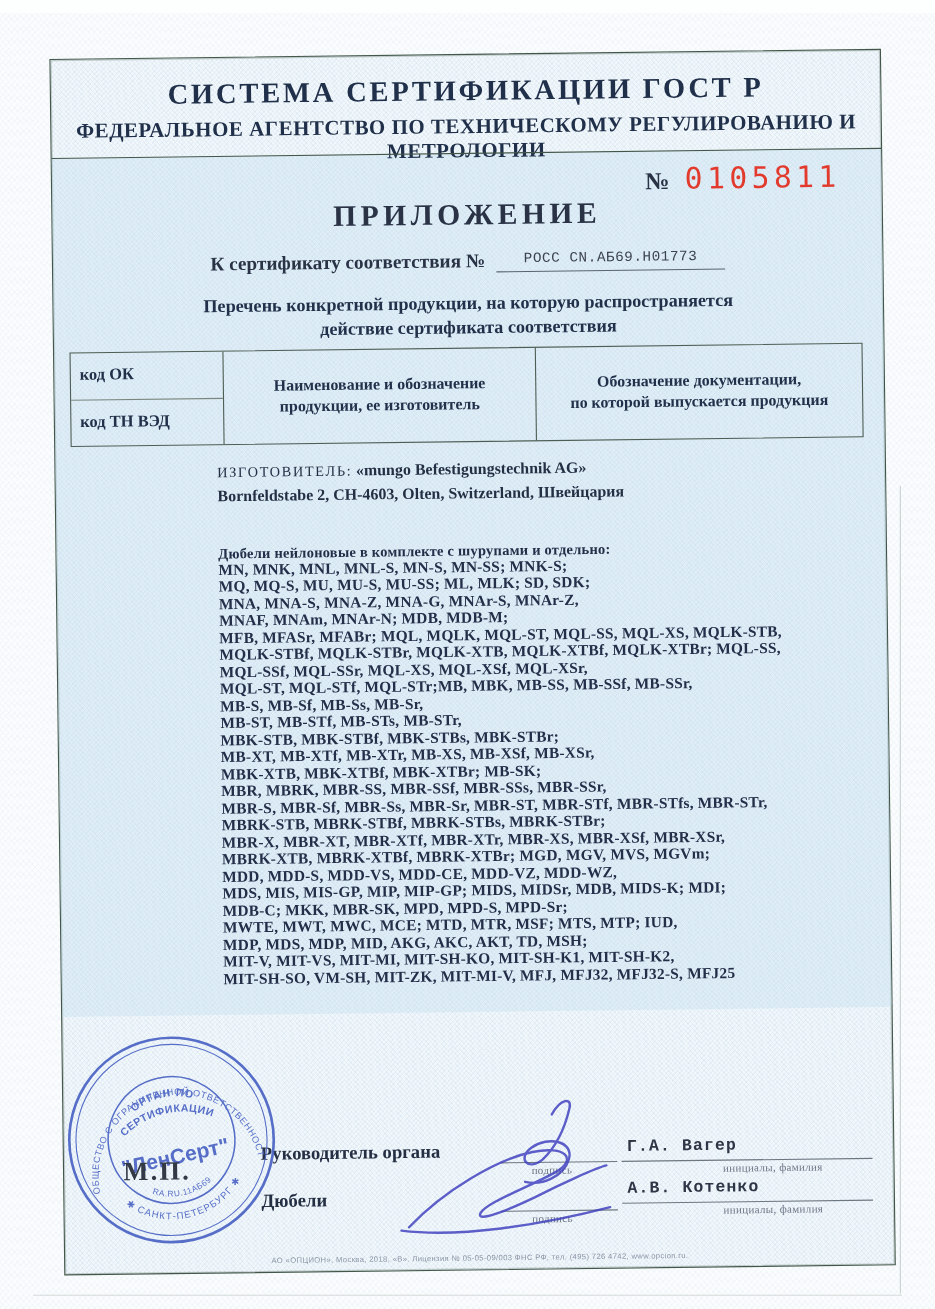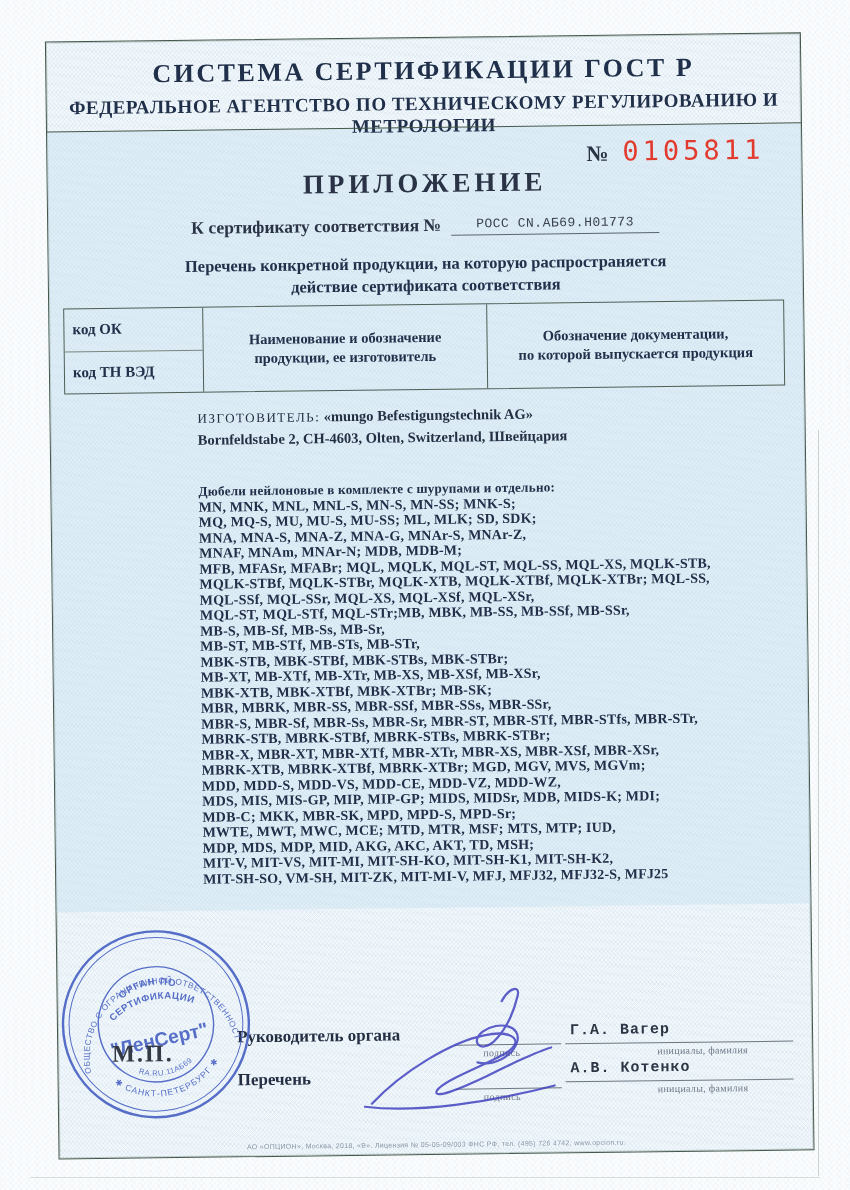--- a/index.html
+++ b/index.html
@@ -7,20 +7,21 @@
     width:850px;height:1190px;position:relative;overflow:hidden;
     background:#fdfefe;
     font-family:"Liberation Serif", serif;
   }
   .page{
     position:absolute;inset:0;
     background:
       repeating-linear-gradient(48deg, rgba(150,180,205,.06) 0 1px, transparent 1px 4px),
       repeating-linear-gradient(-48deg, rgba(150,180,205,.06) 0 1px, transparent 1px 4px),
       #fafcfd;
+    margin-top: 12px;
   }
   .tilt{position:absolute;inset:0;transform:rotate(-0.7deg);transform-origin:425px 620px;}
   .frame{
     position:absolute;left:52px;top:37px;right:42px;bottom:35px;
     border:1.6px solid #42564a;
     background:
       repeating-linear-gradient(48deg, rgba(125,168,204,.085) 0 1px, transparent 1px 3px),
       repeating-linear-gradient(-48deg, rgba(125,168,204,.085) 0 1px, transparent 1px 3px),
       #f1f7fa;
     box-shadow:inset 0 0 0 1px rgba(66,86,74,.25);
@@ -194,21 +195,21 @@
     <div class="abs mp">М.П.</div>
 
     <div class="abs sig-label" style="left:232px;top:1025px;">Руководитель органа</div>
     <div class="abs sigline" style="left:450px;top:1022px;width:106px;height:23px;"></div>
     <div class="abs cap" style="left:478px;top:1048px;">подпись</div>
     <div class="abs sigline" style="left:560px;top:1022px;width:228px;height:23px;">
       <span class="signame abs" style="left:5px;top:2px;">Г.А. Вагер</span>
     </div>
     <div class="abs cap" style="left:652px;top:1048px;">инициалы, фамилия</div>
 
-    <div class="abs sig-label" style="left:232px;top:1068px;">Перечень</div>
+    <div class="abs sig-label" style="left:232px;top:1068px;">Дюбели</div>
     <div class="abs sigline" style="left:450px;top:1066px;width:106px;height:23px;"></div>
     <div class="abs cap" style="left:478px;top:1092px;">подпись</div>
     <div class="abs sigline" style="left:560px;top:1060px;width:228px;height:23px;">
       <span class="signame abs" style="left:5px;top:2px;">А.В. Котенко</span>
     </div>
     <div class="abs cap" style="left:652px;top:1086px;">инициалы, фамилия</div>
 
     <svg class="sigink" width="850" height="1190">
       <g fill="none" stroke="#3d3dbe" stroke-width="2.2" stroke-linecap="round" opacity="0.82">
         <path d="M497,1002 C505,988 516,986 513,997 C509,1013 502,1030 488,1043 C474,1054 465,1041 478,1032 C494,1021 517,1027 512,1043 C507,1058 488,1067 472,1063"></path>

